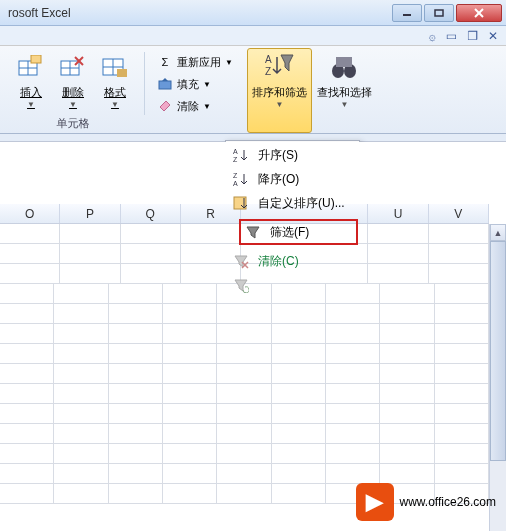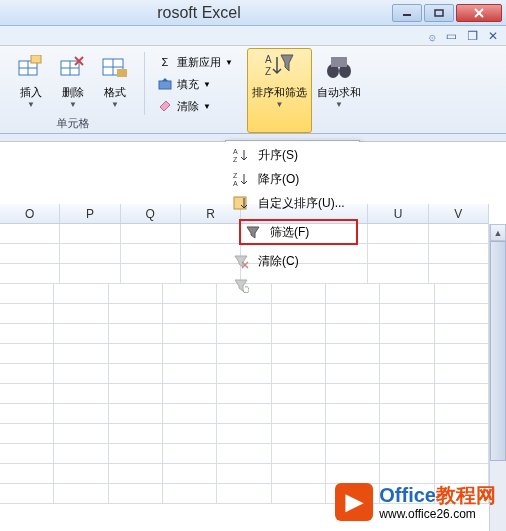--- a/index.html
+++ b/index.html
@@ -1,37 +1,37 @@
 <!DOCTYPE html>
 <html><head>
   <meta charset="utf-8">
   <style>
     * { margin: 0; padding: 0; box-sizing: border-box; }
     body { font-family: "Microsoft YaHei", "Segoe UI", sans-serif; font-size: 12px; background: #fff; width: 506px; height: 531px; overflow: hidden; position: relative; }
     
     
     .titlebar { height: 26px; background: linear-gradient(to bottom, #e8f0fa, #cde0f7); display: flex; align-items: center; padding: 0 4px; border-bottom: 1px solid #a0b8d8; }
-    .titlebar .title { flex: 1; font-size: 16px; color: #333; padding-left: 4px; text-align: center; }
+    .titlebar .title { flex: 1; font-size: 12px; color: #333; padding-left: 4px; }
     .winbtns { display: flex; gap: 0; }
     .winbtn { width: 30px; height: 18px; display: flex; align-items: center; justify-content: center; border-radius: 2px; margin-left: 2px; }
     .winbtn.min { background: linear-gradient(#d8e6f8, #b8d0ec); border: 1px solid #8aa8cc; }
     .winbtn.max { background: linear-gradient(#d8e6f8, #b8d0ec); border: 1px solid #8aa8cc; }
     .winbtn.close { background: linear-gradient(#e99, #c44); border: 1px solid #a33; width: 46px; color: #fff; }
     
     
     .helprow { height: 20px; background: #e8f0fa; display: flex; justify-content: flex-end; align-items: center; padding-right: 8px; gap: 10px; border-bottom: 1px solid #ccc; }
     .helprow span { color: #3b5998; cursor: pointer; }
     
     
     .ribbon { height: 88px; background: linear-gradient(#f5f8fc, #e4ecf7); border-bottom: 1px solid #a8b8d0; display: flex; padding: 2px 4px 0; }
     .group { display: flex; flex-direction: column; align-items: center; padding: 0 6px; }
     .group-label { font-size: 11px; color: #445; margin-top: auto; padding: 2px 0; text-align: center; width: 100%; }
     .group-sep { width: 1px; background: #c8d4e4; margin: 4px 2px 18px; }
     
-    .cellgroup { display: flex; }
+    .cellgroup { display: flex; text-decoration: underline; }
     .bigbtn { display: flex; flex-direction: column; align-items: center; padding: 2px 4px; border: 1px solid transparent; border-radius: 3px; cursor: pointer; min-width: 38px; }
     .bigbtn.active { background: linear-gradient(#ffefb8, #ffd968); border-color: #c8a030; }
     .bigbtn .icon { width: 32px; height: 32px; display: flex; align-items: center; justify-content: center; }
     .bigbtn .lbl { font-size: 11px; margin-top: 2px; }
     .bigbtn .arrow { font-size: 8px; color: #555; }
     
     .editgroup { display: flex; flex-direction: column; gap: 2px; padding-top: 4px; }
     .smallbtn { display: flex; align-items: center; gap: 4px; font-size: 11px; padding: 2px 4px; cursor: pointer; }
     .smallbtn .ic { width: 16px; height: 16px; display: flex; align-items: center; justify-content: center; }
     
@@ -46,21 +46,21 @@
     .gridrows { }
     .gridrow { display: flex; height: 20px; border-bottom: 1px solid #d8dce4; }
     .cell { width: 64px; border-right: 1px solid #d8dce4; }
     
     
     .dropdown { position: absolute; left: 225px; top: 140px; width: 135px; background: #fafafa; border: 1px solid #a8b0c0; box-shadow: 2px 2px 6px rgba(0,0,0,0.25); padding: 2px; }
     .dropdown .iconcol { position: absolute; left: 2px; top: 2px; bottom: 2px; width: 26px; background: linear-gradient(to right, #e8eefb, #dde6f5); }
     .menuitem { position: relative; display: flex; align-items: center; height: 24px; padding-left: 30px; font-size: 12px; cursor: pointer; z-index: 1; }
     .menuitem .mic { position: absolute; left: 4px; width: 18px; height: 18px; display: flex; align-items: center; justify-content: center; }
     .menuitem.highlighted { outline: 2px solid #d02020; outline-offset: -1px; margin-left: 12px; }
-    .menuitem.disabled { color: #000000; text-align: center; }
+    .menuitem.disabled { color: #15803d; text-align: center; }
     .menusep { height: 1px; background: #ccc; margin: 2px 2px 2px 28px; }
     
     
     .arrow-anno { position: absolute; pointer-events: none; }
     
     
     .watermark { position: absolute; bottom: 10px; right: 10px; display: flex; align-items: center; gap: 6px; font-family: Arial, sans-serif; }
     .wm-logo { width: 38px; height: 38px; background: #e84e0f; border-radius: 6px; display: flex; align-items: center; justify-content: center; color: #fff; font-size: 22px; font-weight: bold; }
     .wm-text { line-height: 1.2; }
     .wm-text .t1 { color: #2068c0; font-size: 20px; font-weight: bold; }
@@ -193,21 +193,21 @@
   </div>
 
   <div class="bigbtn">
     <span class="icon">
         <svg width="32" height="32">
           <ellipse cx="10" cy="20" rx="6" ry="7" fill="#445"></ellipse>
           <ellipse cx="22" cy="20" rx="6" ry="7" fill="#445"></ellipse>
           <rect x="8" y="6" width="16" height="10" fill="#889"></rect>
         </svg>
       </span>
-    <span class="lbl">自动求和</span>
+    <span class="lbl">查找和选择</span>
     <span class="arrow">▼</span>
   </div>
 </div>
 
 <div class="fbar"></div>
 
 <div class="dropdown">
   <div class="iconcol"></div>
   <div class="menuitem">
     <span class="mic">
@@ -440,16 +440,15 @@
 </div>
 
 <div class="vscroll" style="top:224px;">
   <div class="sbtn">▲</div>
   <div class="thumb"></div>
 </div>
 
 <div class="watermark">
   <div class="wm-logo">▶</div>
   <div class="wm-text">
-    <div class="t1"><span>Office</span><span class="orange">教程网</span></div>
     <div class="t2">www.office26.com</div>
   </div>
 </div>
 
 </body></html>

